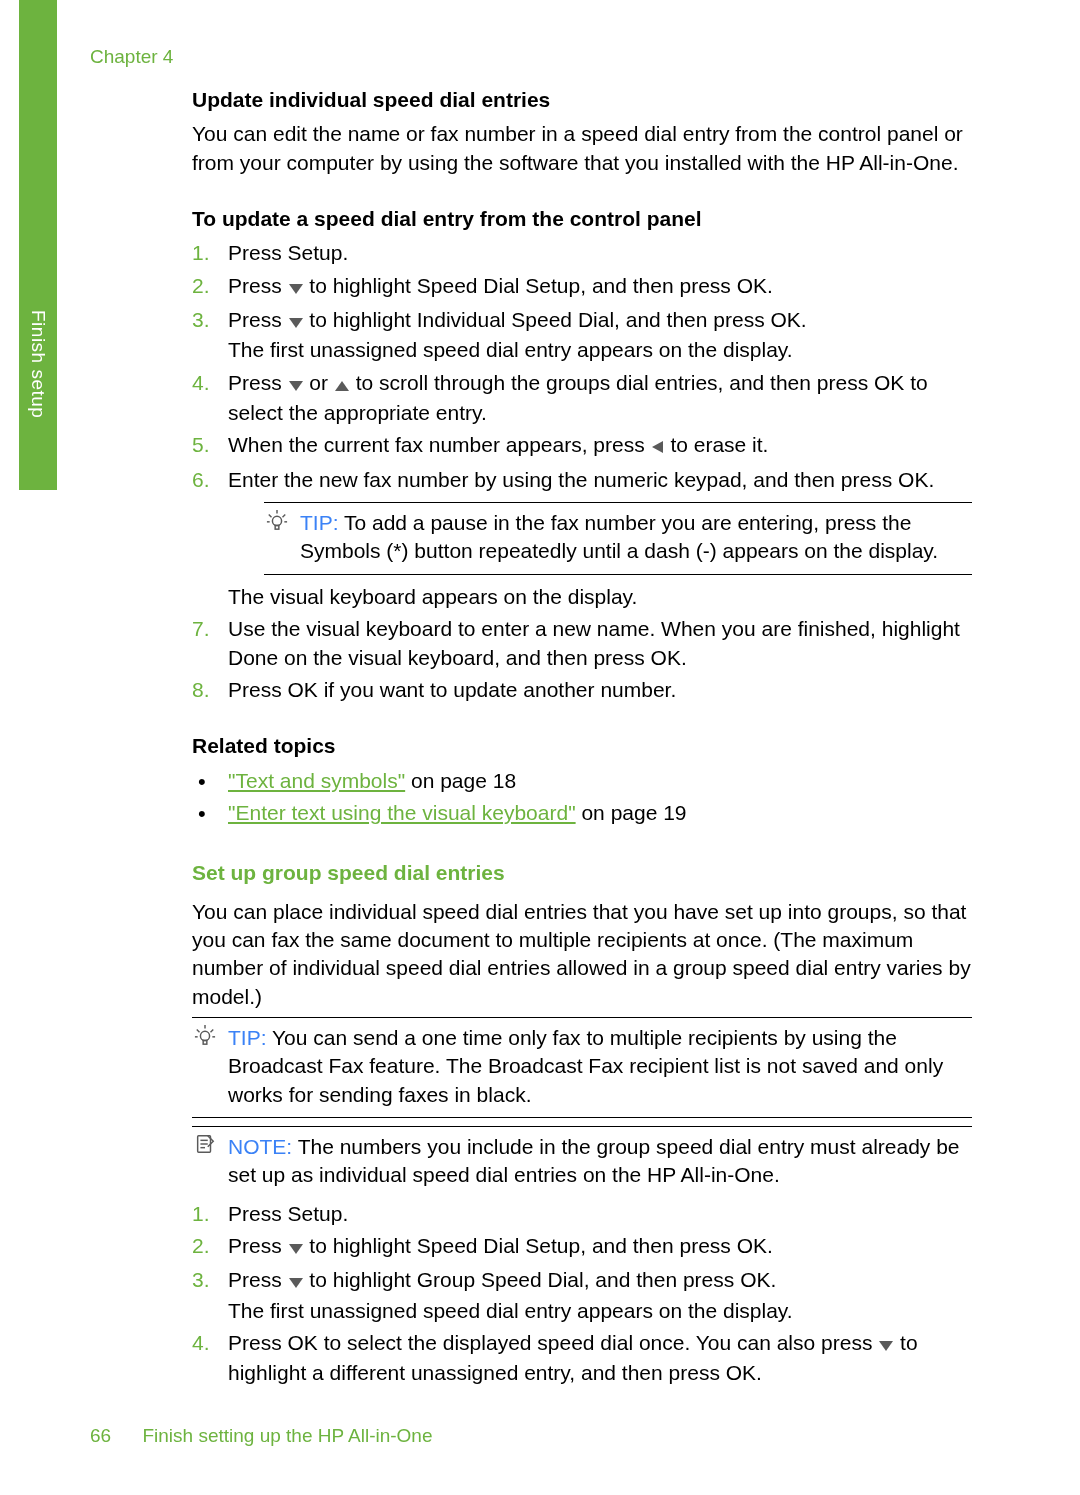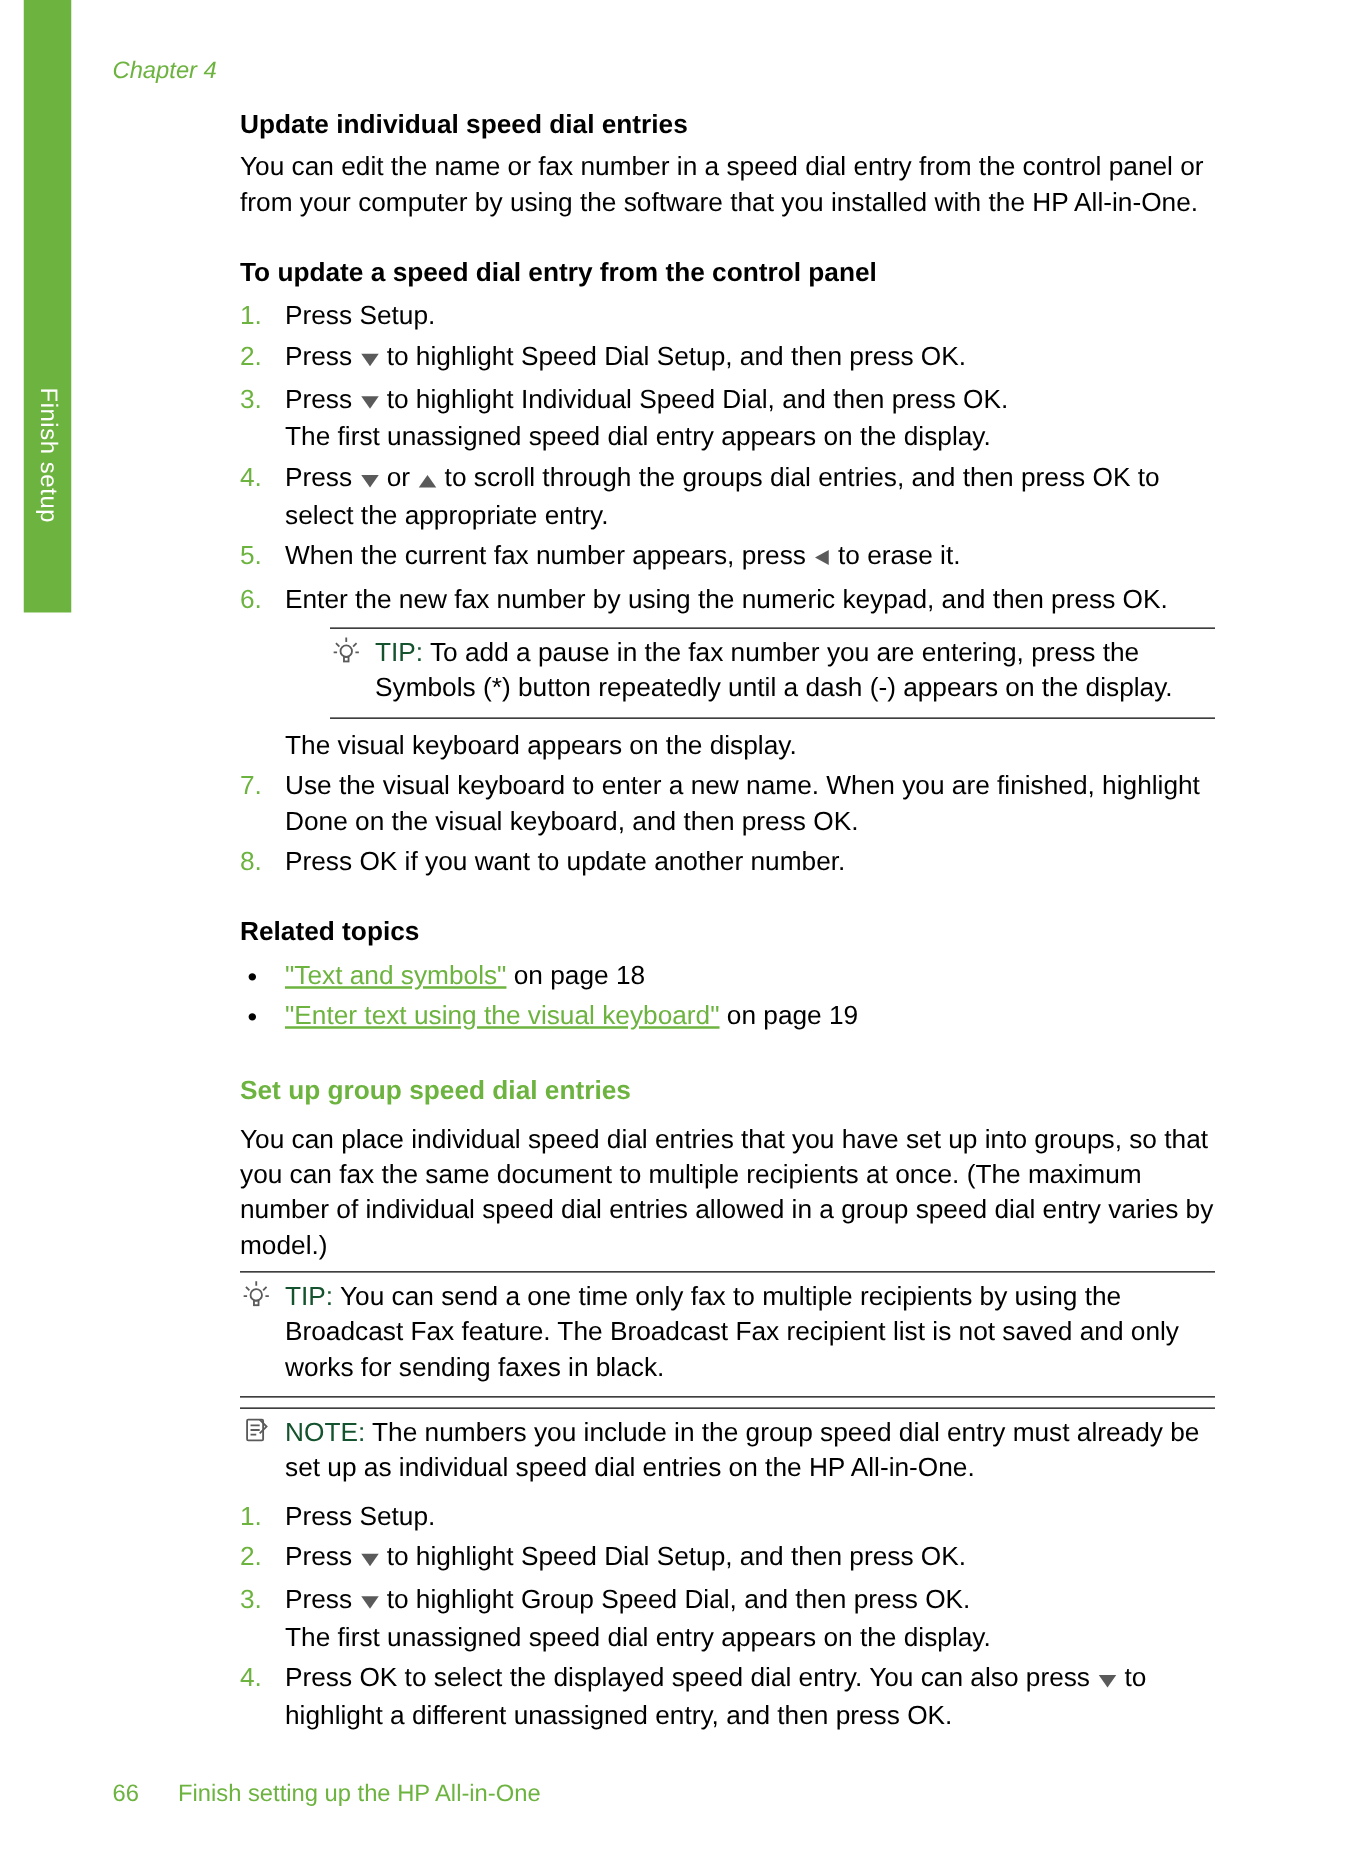--- a/index.html
+++ b/index.html
@@ -30,21 +30,20 @@
     color: #fff;
     font-size: 19px;
     letter-spacing: 0.5px;
   }
   .chapter {
     position: absolute;
     left: 90px;
     top: 44px;
     color: #6db33f;
     font-size: 19px;
-    font-style: italic;
   }
   .content {
     position: absolute;
     left: 192px;
     top: 86px;
     width: 780px;
   }
   .subhead {
     font-size: 21px;
     font-weight: bold;
@@ -107,21 +106,21 @@
     padding-left: 36px;
   }
   .callout-icon {
     position: absolute;
     left: 2px;
     top: 6px;
     width: 24px;
     height: 24px;
   }
   .callout-label {
-    color: #14532d;
+    color: #3b82f6;
   }
   .callout-nested {
     margin-left: 36px;
   }
   .inline-svg { display:inline-block; vertical-align: -2px; }
   .footer {
     position: absolute;
     left: 90px;
     bottom: 46px;
     font-size: 19px;
@@ -255,21 +254,21 @@
             <polygon points="1,1 15,1 8,11" fill="#5a5a5a"></polygon>
           </svg></span><span> to highlight Speed Dial Setup, and then press OK.</span>
     </li>
     <li>
       <span>Press </span><span class="inline-svg"><svg width="16" height="12">
             <polygon points="1,1 15,1 8,11" fill="#5a5a5a"></polygon>
           </svg></span><span> to highlight Group Speed Dial, and then press OK.</span>
       <div>The first unassigned speed dial entry appears on the display.</div>
     </li>
     <li>
-      <span>Press OK to select the displayed speed dial entry. You can also press </span><span class="inline-svg"><svg width="16" height="12">
+      <span>Press OK to select the displayed speed dial once. You can also press </span><span class="inline-svg"><svg width="16" height="12">
             <polygon points="1,1 15,1 8,11" fill="#5a5a5a"></polygon>
           </svg></span><span> to highlight a different unassigned entry, and then press OK.</span>
     </li>
   </ol>
 
 </div>
 
 <div class="footer">
   <span class="footer-num">66</span>
   <span class="footer-text">Finish setting up the HP All-in-One</span>

